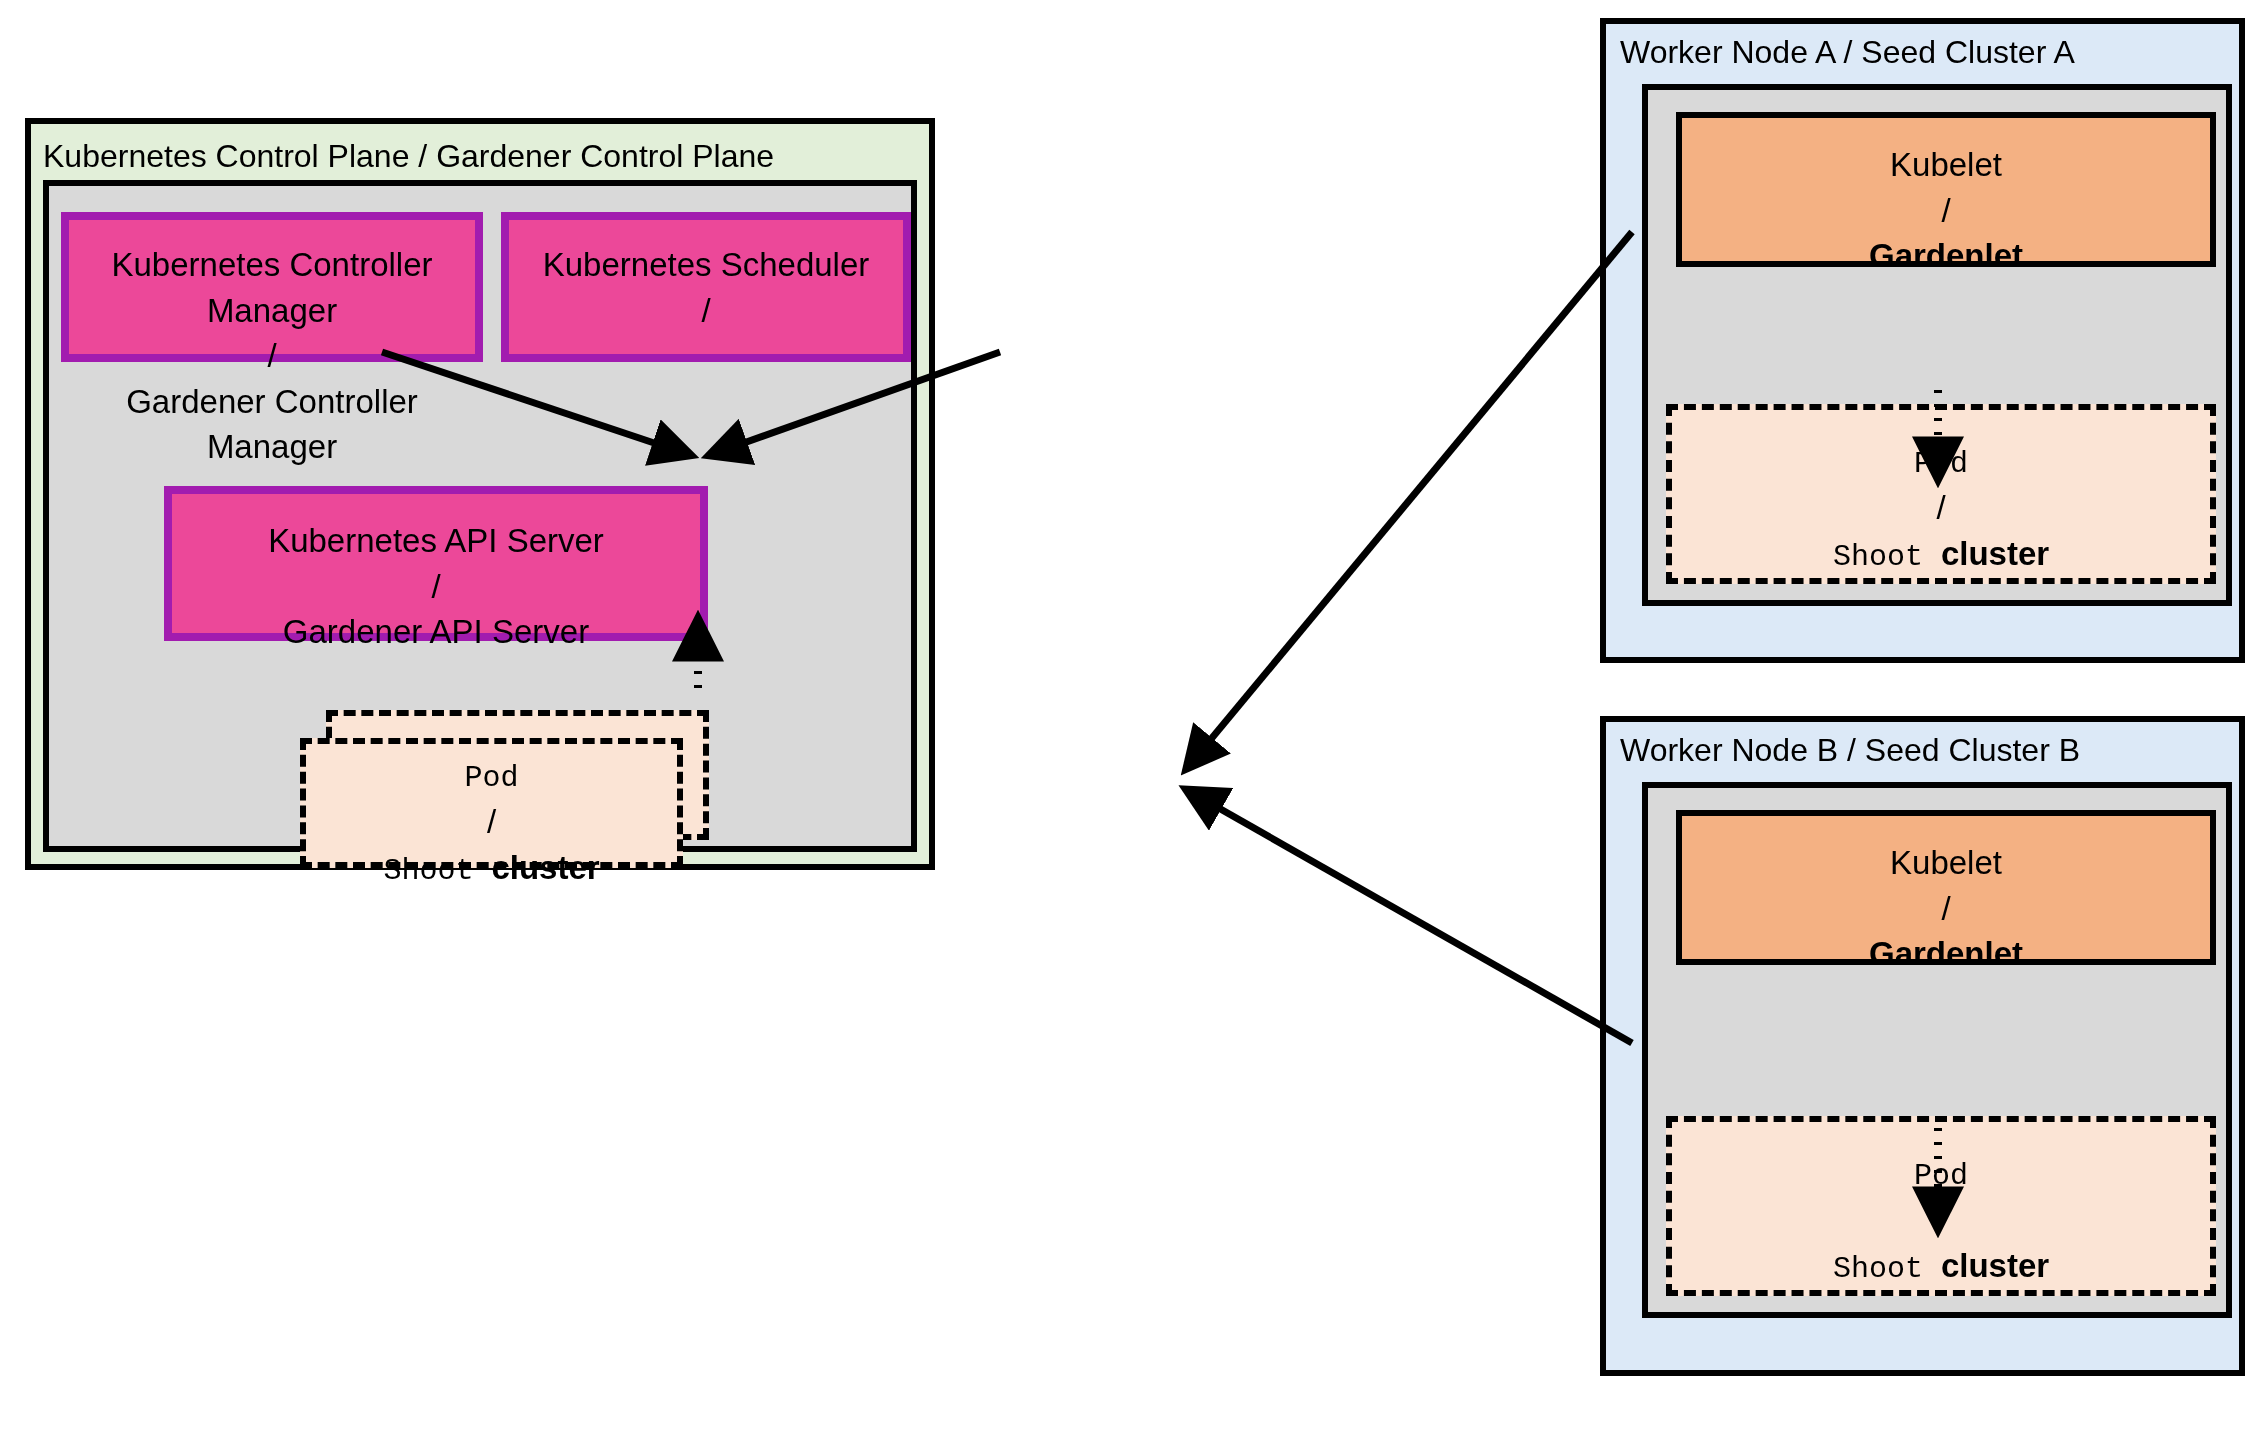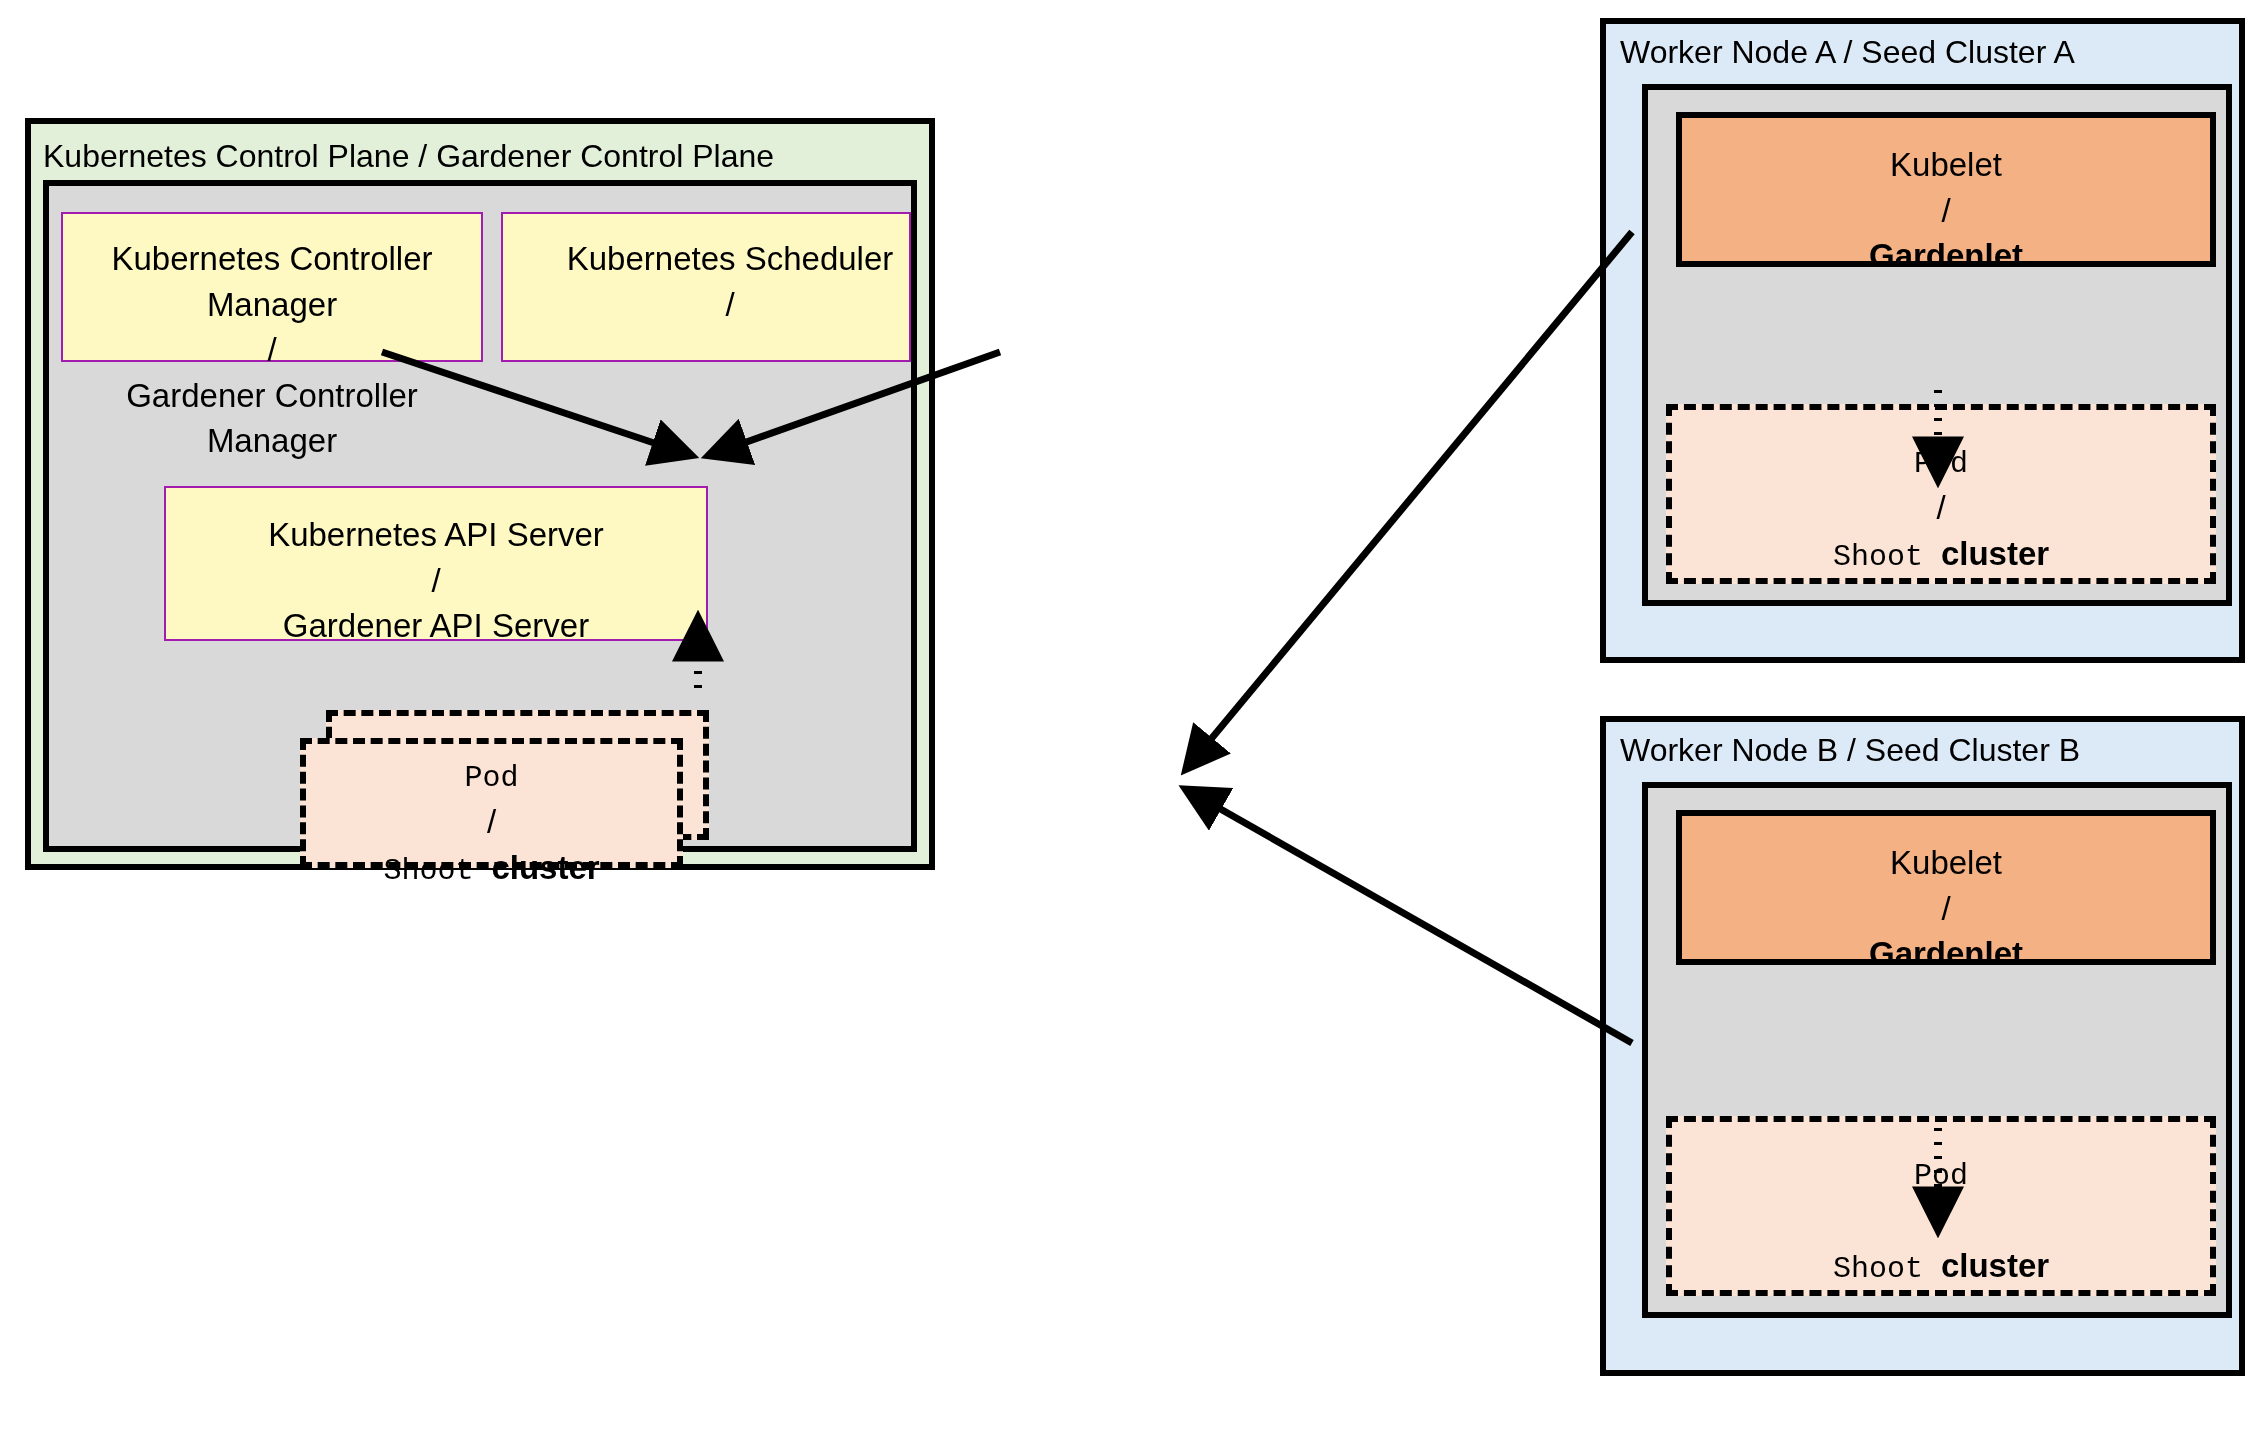--- a/index.html
+++ b/index.html
@@ -31,22 +31,22 @@
   }
   .group-blue {
     background: #dce9f7;
     border: 6px solid #000000;
   }
   .inner-gray {
     background: #d9d9d9;
     border: 6px solid #000000;
   }
   .node-green {
-    background: #fef9c3;
-    border: 2px solid #a21caf;
+    background: #ec4899;
+    border: 8px solid #a21caf;
   }
   .node-orange {
     background: #f4b183;
     border: 6px solid #000000;
   }
   .node-pod {
     background: #fbe4d5;
     border: 6px dashed #000000;
   }
   .group-title {
@@ -98,21 +98,21 @@
 
       <div class="box node-green" style="left:12px; top:26px; width:422px; height:150px;">
         <div class="node-text" style="top:22px;">
           <span class="ln">Kubernetes Controller Manager</span>
           <span class="ln">/</span>
           <span class="ln">Gardener Controller Manager</span>
         </div>
       </div>
 
       <div class="box node-green" style="left:452px; top:26px; width:410px; height:150px;">
-        <div class="node-text" style="top:22px;margin-left:24px;">
+        <div class="node-text" style="top:22px;">
           <span class="ln">Kubernetes Scheduler</span>
           <span class="ln">/</span>
         </div>
       </div>
 
       <div class="box node-green" style="left:115px; top:300px; width:544px; height:155px;">
         <div class="node-text" style="top:24px;">
           <span class="ln">Kubernetes API Server</span>
           <span class="ln">/</span>
           <span class="ln">Gardener API Server</span>

